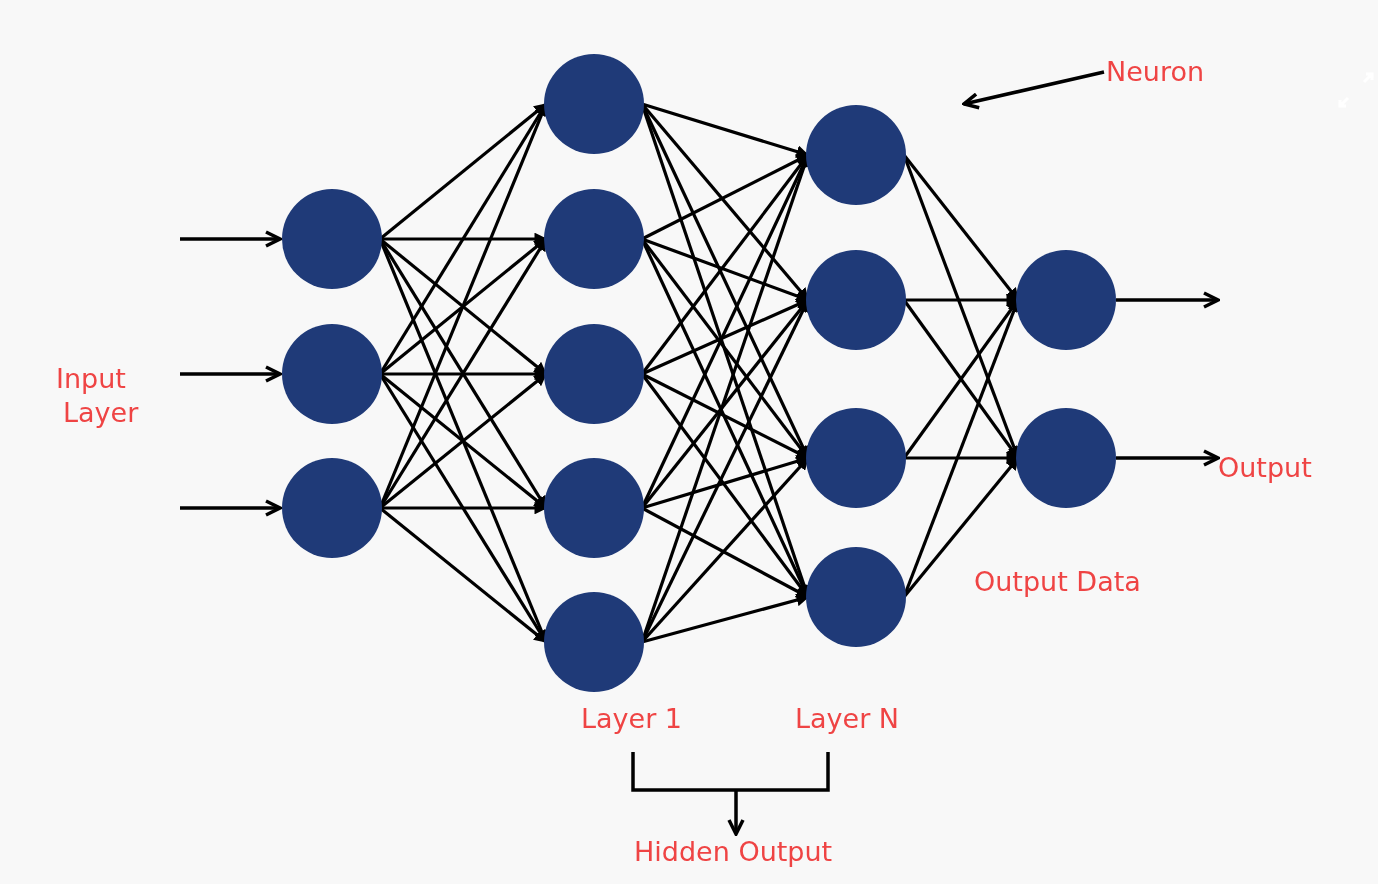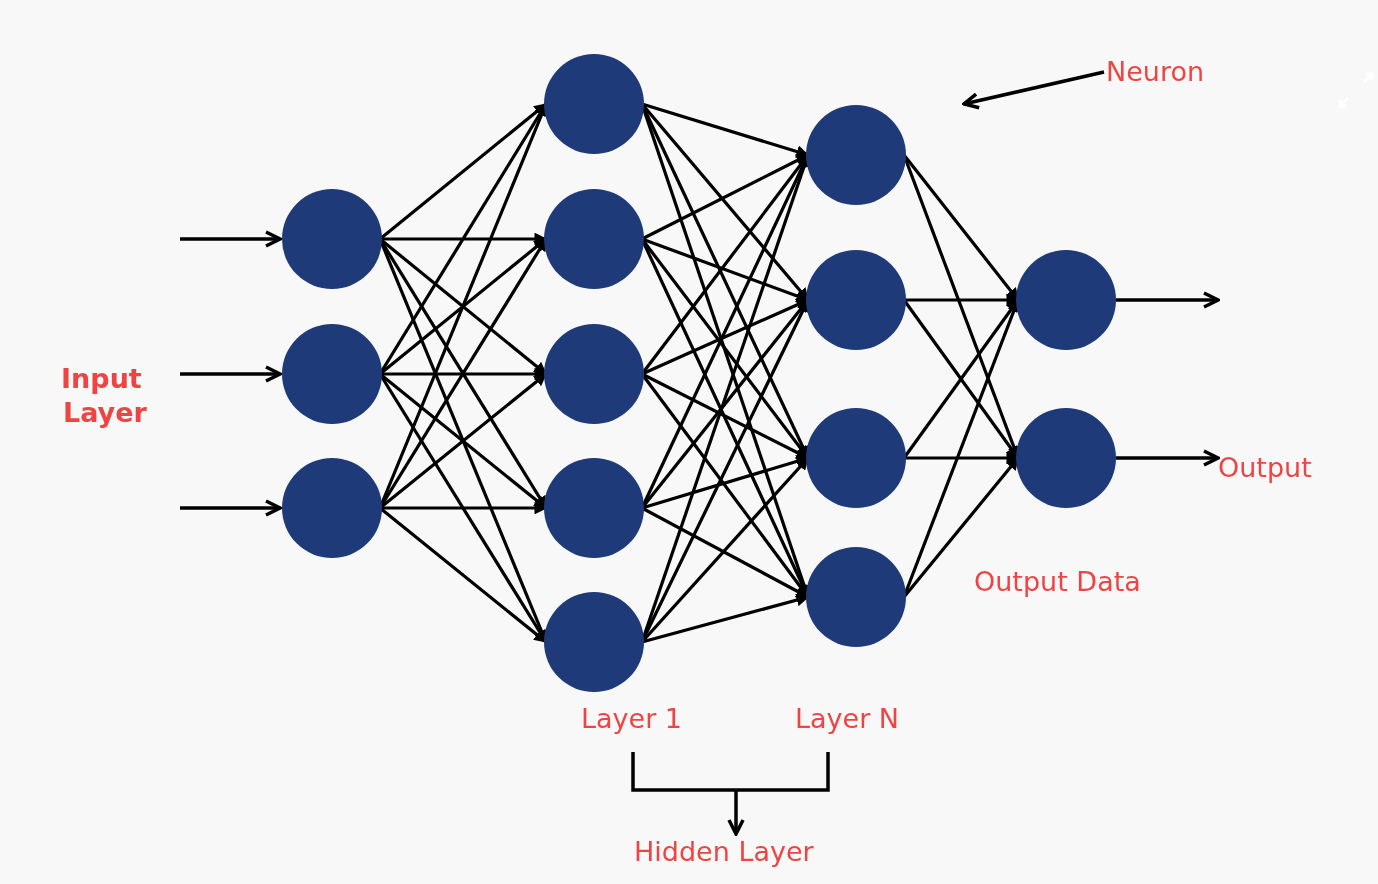--- a/index.html
+++ b/index.html
@@ -92,27 +92,27 @@
       <circle cx="1066" cy="300" r="50" fill="#1f3a78"></circle>
       <circle cx="1066" cy="458" r="50" fill="#1f3a78"></circle>
     </g>
   <g id="annotations">
       <line x1="1104" y1="72" x2="964" y2="104" stroke="#000" stroke-width="3.5" marker-end="url(#arrow)"></line>
       <path d="M633 752 L633 790 L828 790 L828 752" fill="none" stroke="#000" stroke-width="3.5"></path>
       <line x1="736" y1="790" x2="736" y2="834" stroke="#000" stroke-width="3.5" marker-end="url(#arrow)"></line>
     </g>
 </svg>
 
-<div class="label" style="left:56px; top:362px; text-align:center;font-weight:bold;">
+<div class="label" style="left:56px; top:362px; text-align:left;">
   <div>Input</div>
   <div style="padding-left:7px;">Layer</div>
 </div>
 <div class="label" style="left:1106px; top:55px;">Neuron</div>
 <div class="label" style="left:1218px; top:411px;margin-top:40px;">Output</div>
 <div class="label" style="left:974px; top:565px;">Output Data</div>
 <div class="label" style="left:581px; top:702px;">Layer 1</div>
 <div class="label" style="left:795px; top:702px;">Layer N</div>
-<div class="label" style="left:634px; top:835px;">Hidden Layer</div>
+<div class="label" style="left:634px; top:835px;">Hidden Output</div>
 
 <svg class="expand-icon" viewBox="0 0 40 40">
   <path d="M30 4 L36 4 L36 10 M36 4 L28 12" stroke="#ffffff" stroke-width="3" fill="none"></path>
   <path d="M4 30 L4 36 L10 36 M4 36 L12 28" stroke="#ffffff" stroke-width="3" fill="none"></path>
 </svg>
 
 </body></html>

